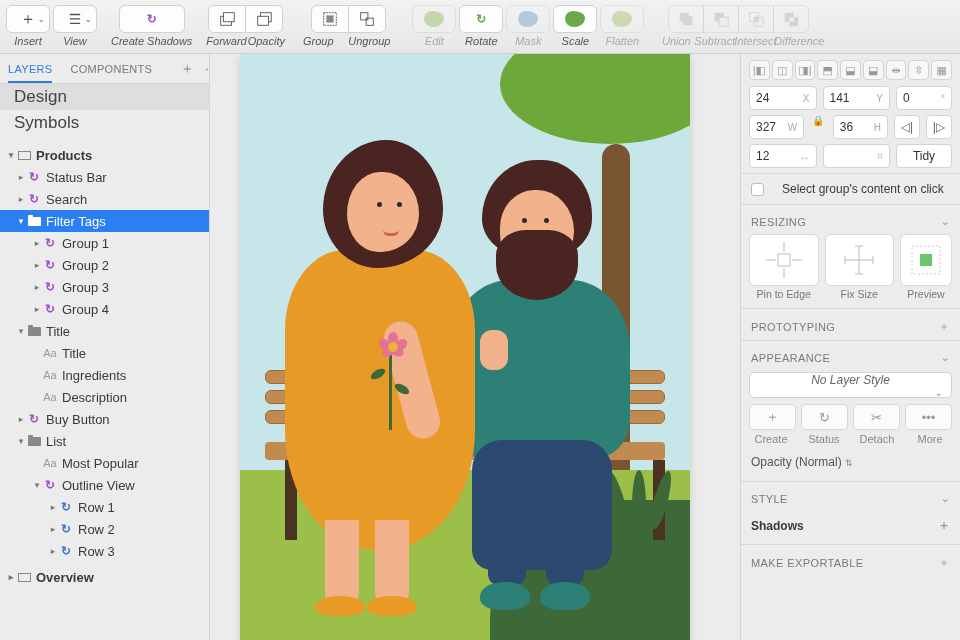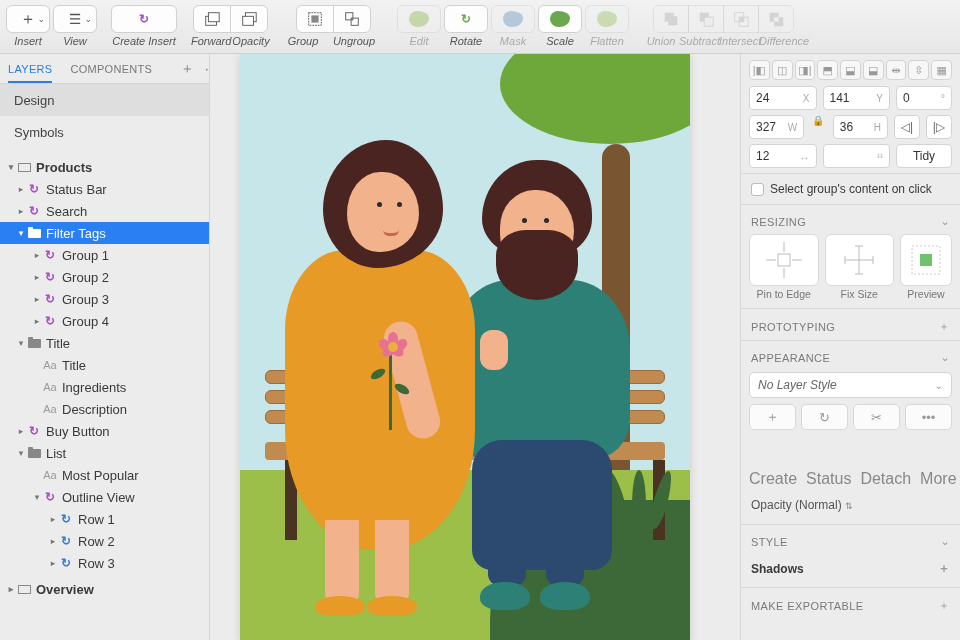--- a/index.html
+++ b/index.html
@@ -25,21 +25,21 @@
 
 .main { display: flex; height: calc(640px - 54px); }
 
 
 .left { width: 210px; background: #ececec; border-right: 1px solid #d5d5d5; display: flex; flex-direction: column; overflow-y: auto; }
 .ltabs { display: flex; align-items: center; height: 30px; border-bottom: 1px solid #d5d5d5; padding: 0 8px; font-size: 11px; color: #777; letter-spacing: .3px; }
 .ltab { margin-right: 18px; cursor: pointer; }
 .ltab.active { color: #2b7de0; border-bottom: 2px solid #2b7de0; padding-bottom: 6px; margin-bottom: -8px; }
 .ltabs .grow { flex: 1; }
 .ltabs .plus, .ltabs .filter { color: #888; margin-left: 10px; cursor: pointer; font-size: 14px; }
-.toprows .row { height: 32px; display: flex; align-items: center; padding: 0 14px; font-size: 13px; color: #444; }
+.toprows .row { height: 26px; display: flex; align-items: center; padding: 0 14px; font-size: 17px; color: #444; }
 .toprows .row.sel { background: #dedede; }
 .layer-tree { padding-top: 8px; }
 .lrow { height: 22px; display: flex; align-items: center; cursor: pointer; font-size: 13px; color: #3a3a3a; }
 .lrow .arrow { width: 10px; color: #777; font-size: 9px; text-align: center; }
 .lrow .ic { width: 16px; display: inline-flex; justify-content: center; margin-right: 4px; }
 .lrow.selected { background: #2a7ff3; color: #fff; }
 .lrow.selected .arrow { color: #fff; }
 .lrow.bold { font-weight: 600; }
 .sym { color: #a64ec6; font-weight: 600; font-size: 12px; }
 .folder { width: 13px; height: 9px; background: #888; border-radius: 1px; display: inline-block; position: relative; }
@@ -113,33 +113,33 @@
 .frow { display:flex; gap:6px; margin-bottom:5px;}
 .field { flex:1; height:24px; border:1px solid #d3d3d3; background:#fff; border-radius:4px; display:flex; align-items:center; padding:0 6px; font-size:12px;}
 .field .val{flex:1; color:#333;}
 .field .lbl{color:#aaa; font-size:10px;}
 .field.sm{flex:0 0 56px;}
 .flip{ width:26px; height:24px; border:1px solid #d3d3d3; background:#fff; border-radius:4px; display:flex;align-items:center;justify-content:center;cursor:pointer;color:#666;}
 .sec-hdr { display:flex; align-items:center; padding: 8px 10px 4px 10px; font-size:11px; letter-spacing:.4px; color:#7a7a7a; }
 .sec-hdr .grow{flex:1;}
 .sec-hdr .ic{color:#999;}
 .hr { height:1px; background:#d8d8d8; margin: 2px 0; }
-.check-row{display:flex; align-items:center; padding:6px 10px; gap:6px;text-align:center;}
+.check-row{display:flex; align-items:center; padding:6px 10px; gap:18px;text-align:center;}
 .check-row .box{width:13px;height:13px;border:1px solid #bbb;background:#fff;border-radius:3px;}
 .resizing-row{display:flex; gap:6px; padding:2px 8px 0 8px;}
 .rescard{flex:1; border:1px solid #d8d8d8; background:#fff; border-radius:6px; height:52px; display:flex; align-items:center; justify-content:center; position:relative;}
 .rescard.preview{flex:0 0 52px;}
 .reslabels{display:flex; gap:6px; padding:2px 8px 6px 8px; font-size:10.5px; color:#777;}
 .reslabels span{flex:1; text-align:center;}
 .reslabels span:last-child{flex:0 0 52px;}
-.select{height:26px; border:1px solid #d3d3d3; background:#fff; border-radius:5px; margin:4px 8px; display:flex; align-items:center; padding:0 8px; font-style:italic; color:#666; font-size:12px;}
+.select{height:26px; border:1px solid #d3d3d3; background:#fff; border-radius:5px; margin:4px 8px; display:flex; align-items:center; padding:0 8px; font-style:italic; color:#666; font-size:12px;flex-direction:column;}
 .select .chv{margin-left:auto; font-style:normal; color:#999; font-size:10px;}
 .btnrow{display:flex; gap:5px; padding:2px 8px;}
 .ibtn{flex:1; height:26px; border:1px solid #d8d8d8; background:#fbfbfb; border-radius:5px; display:flex; align-items:center; justify-content:center; color:#999; font-size:13px; cursor:pointer;}
-.ibtn-labels{display:flex; gap:9px; padding:1px 8px 6px 8px; font-size:16px; color:#888;margin-top:37px;}
+.ibtn-labels{display:flex; gap:9px; padding:1px 8px 6px 8px; font-size:11px; color:#888;}
 .ibtn-labels span{flex:1; text-align:center;}
 .opacity-row{padding:4px 10px;}
 .opacity-row .lbl{font-size:12px; color:#555;}
 .slider{position:relative; height:14px; margin-top:6px; display:flex; align-items:center;}
 .slider .track{flex:1; height:3px; background:#2a7ff3; border-radius:2px;}
 .slider .thumb{width:14px;height:14px;border-radius:50%;background:#fff;border:1px solid #bbb;margin-left:-7px;}
 .slider .valbox{width:48px; height:20px; border:1px solid #d3d3d3; background:#fff; border-radius:4px; margin-left:8px; display:flex;align-items:center;justify-content:center; font-size:11px;}
 .style-row{padding:8px 10px; display:flex; align-items:center;}
 .style-row .grow{flex:1;}
 .style-row.bold{font-weight:600;}
@@ -163,21 +163,21 @@
           <span class="chev">⌄</span>
       </div>
       <div class="tlabel">View</div>
     </div>
   </div>
   <div class="toolbar-spacer"></div>
   <div class="titem">
     <div class="tbtn" style="width:66px">
       <span class="sym">↻</span>
     </div>
-    <div class="tlabel">Create Insert</div>
+    <div class="tlabel">Create Shadows</div>
   </div>
   <div class="toolbar-spacer"></div>
   <div class="toolbar-group">
     <div class="titem">
       <div class="seg">
         <div class="tbtn" style="width:38px">
             <svg class="ico" viewBox="0 0 20 20">
               <rect x="3" y="7" width="12" height="10" fill="none" stroke="#555"></rect>
               <rect x="6" y="3" width="12" height="10" fill="#fff" stroke="#555"></rect>
             </svg>

